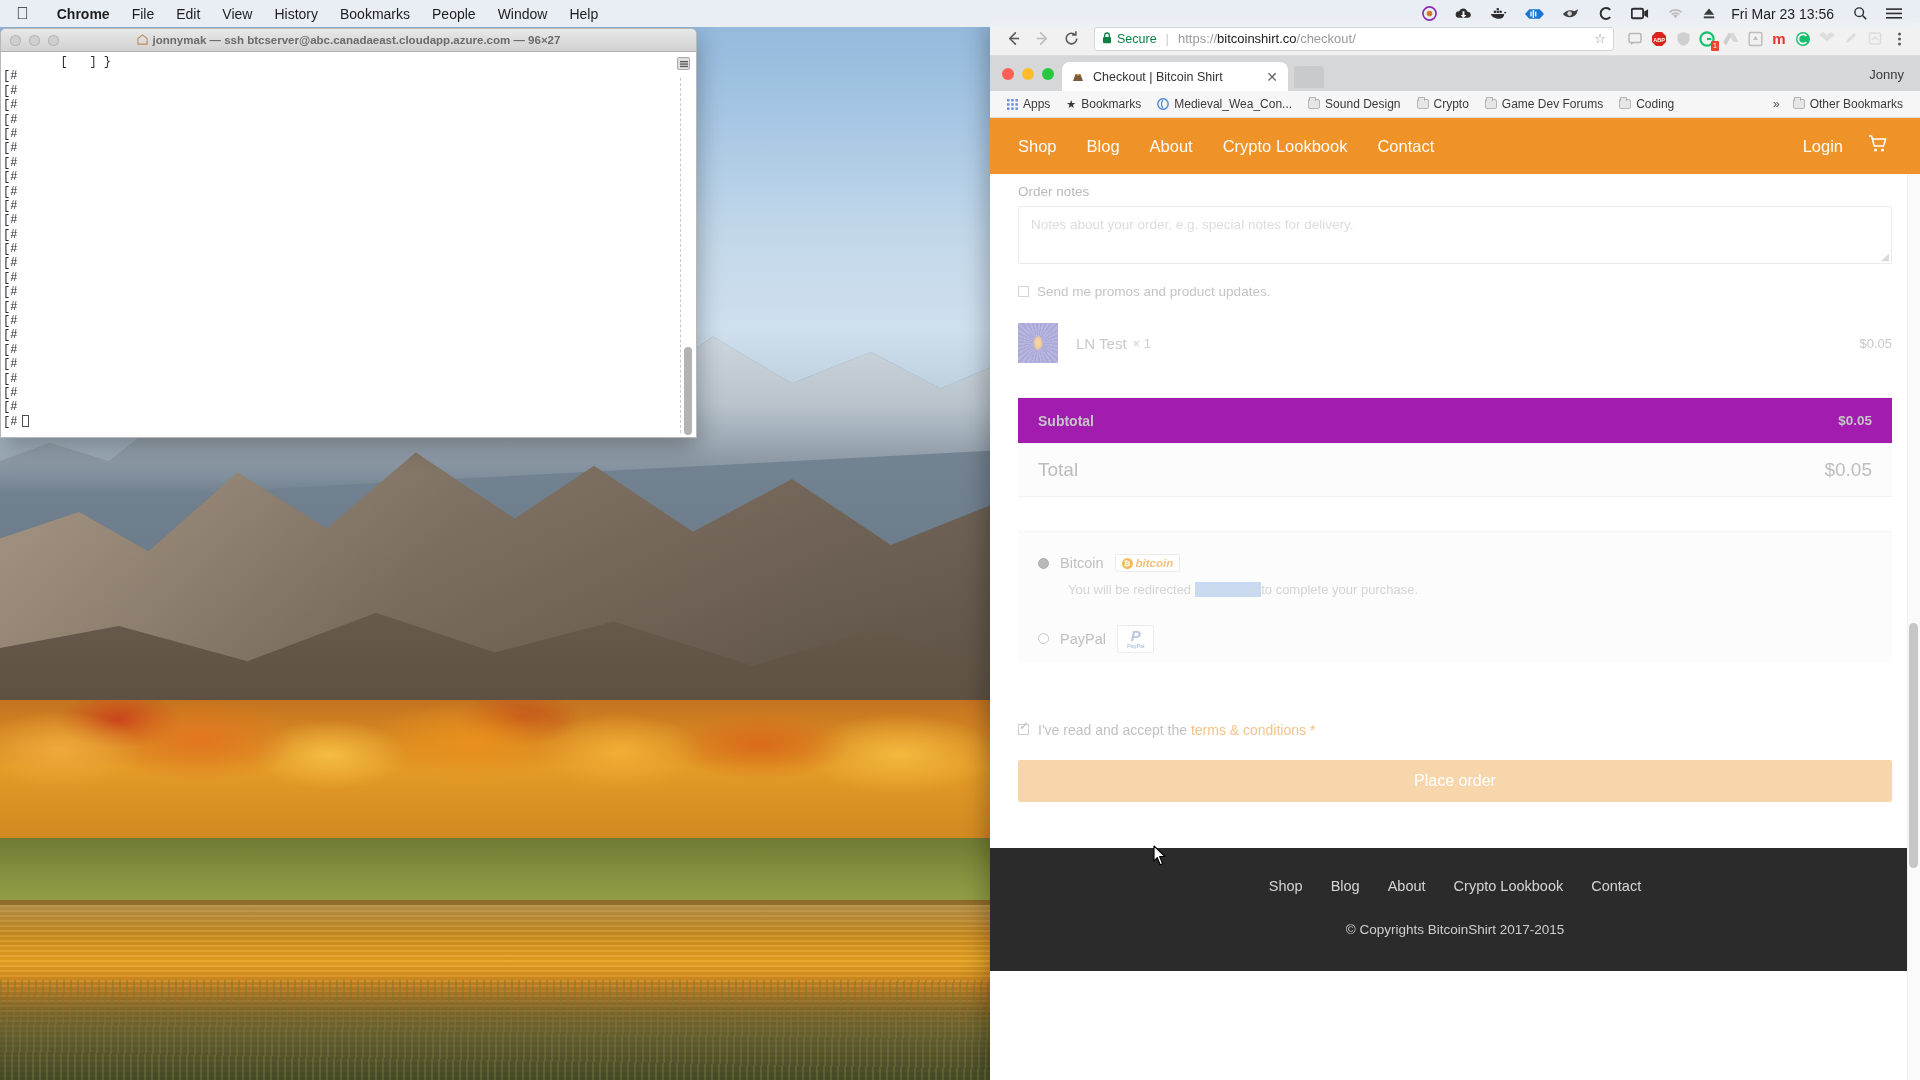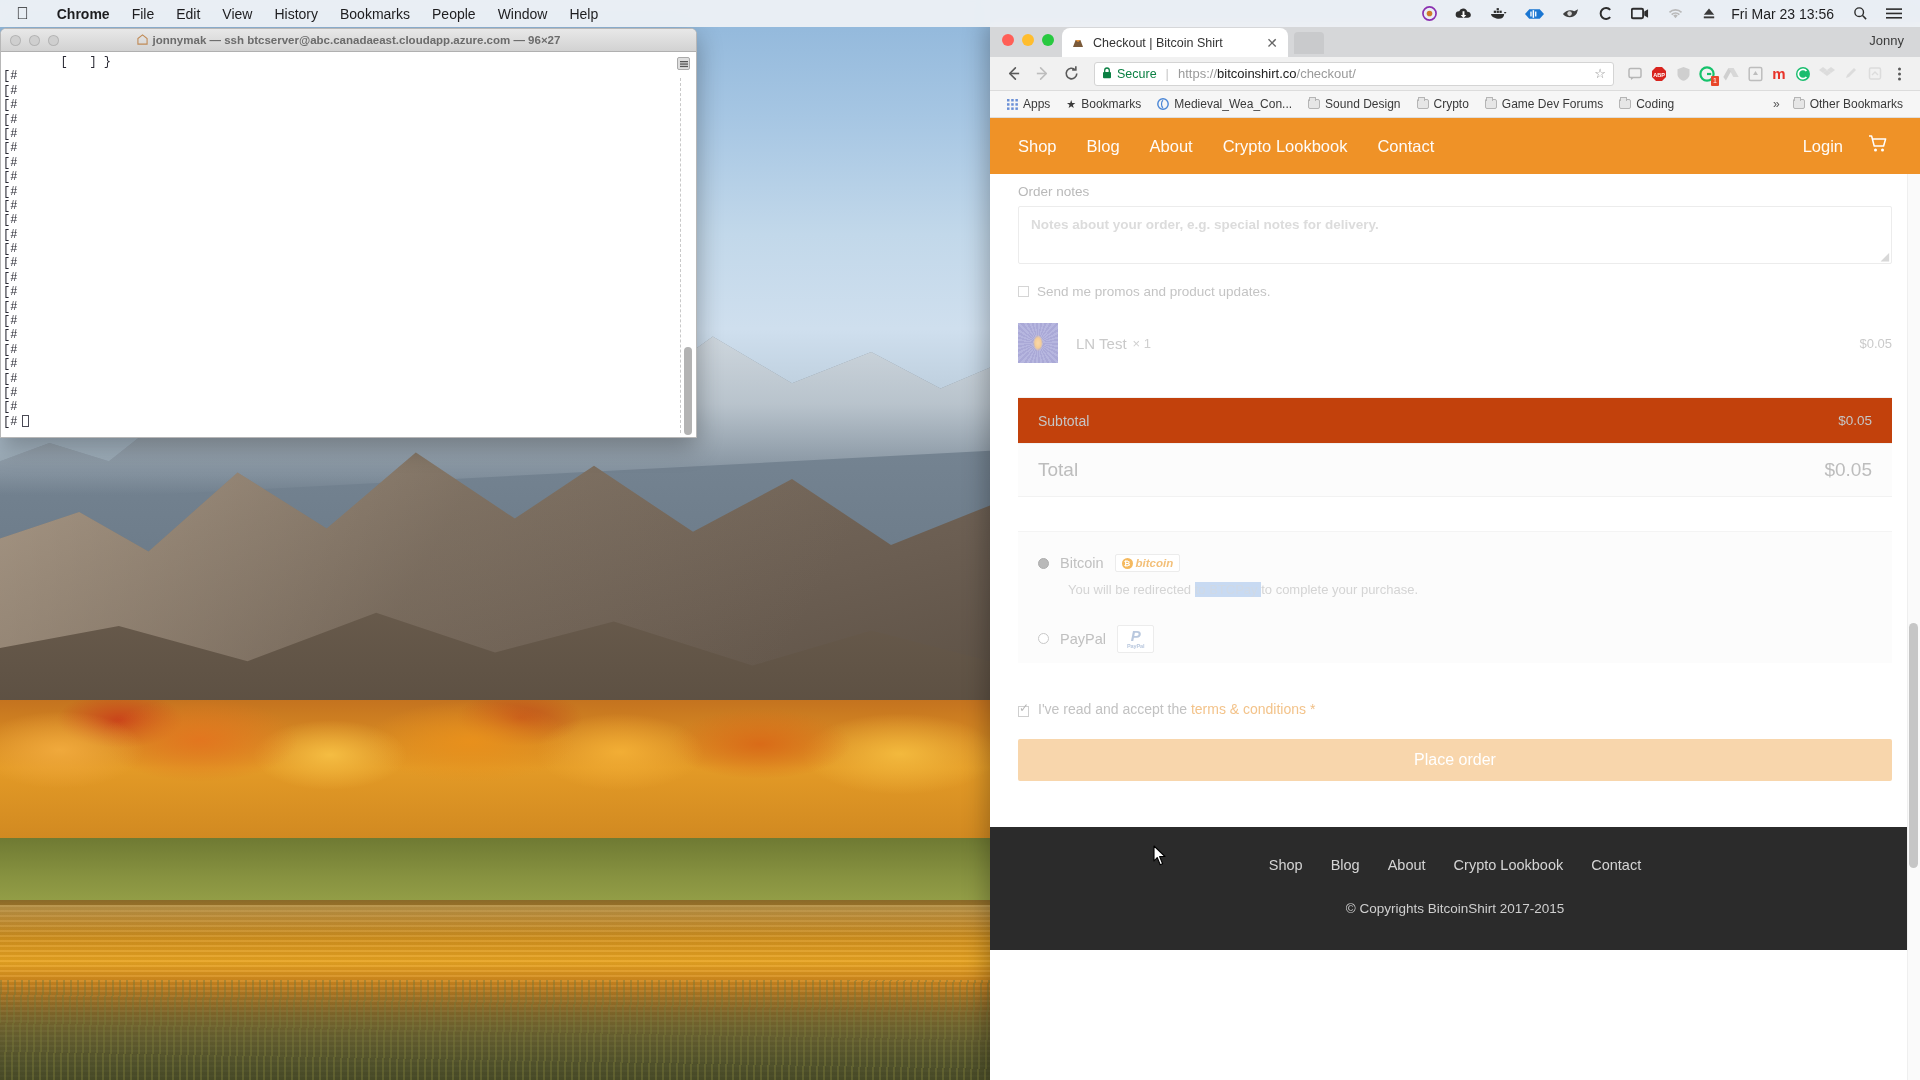--- a/index.html
+++ b/index.html
@@ -245,21 +245,20 @@
   #sitenav .right { margin-left: auto; display: flex; align-items: center; gap: 10px; }
   #sitenav .cart { color: #fff; font-size: 19px; padding-right: 4px; }
 
   #content { padding: 0 28px; position: relative; }
 
   .notes-label { font-size: 13.5px; color: #b9b9b9; margin-top: 10px; }
   .notes-box {
     margin-top: 7px; height: 58px; border: 1px solid #ececec; border-radius: 2px;
     background: #fff; padding: 10px 12px; color: #dcdcdc; font-size: 13.5px;
     position: relative;
-    font-weight: bold;
   }
   .notes-box .grip { position:absolute; right:2px; bottom:1px; color:#d8d8d8; font-size:10px; }
   .promo-row { display: flex; align-items: center; gap: 8px; margin-top: 20px; }
   .cbox { width: 11px; height: 11px; border: 1px solid #d5d5d5; background: #fff; display:inline-block; flex:none;}
   .cbox.checked { border-color: #cfcfcf; position: relative; }
   .cbox.checked::after {
     content: '✓'; position: absolute; left: 0px; top: -5px;
     font-size: 12px; color: #b9b9b9; line-height: 1;
   }
   .promo-row .lbl { font-size: 13.5px; color: #c4c4c4; }
@@ -277,21 +276,21 @@
   }
   .item-name { font-size: 15px; color: #c9c9c9; }
   .item-qty { font-size: 13px; color: #cfcfcf; margin-left: 6px; }
   .item-price { margin-left: auto; font-size: 13px; color: #cacaca; }
 
   .totals { margin-top: 26px; }
   .total-row {
     display: flex; align-items: center; height: 46px;
     border-top: 1px solid #f2f2f2; padding: 0 20px;
   }
-  .total-row.sub { background: #c2410c; }
+  .total-row.sub { background: #a21caf; font-weight: bold; }
   .total-row .tl { font-size: 14px; color: #c6c6c6; }
   .total-row .tv { margin-left: auto; font-size: 13.5px; color: #c6c6c6; }
   .total-row.grand { height: 54px; background: #fcfcfc; border-bottom: 1px solid #f2f2f2; }
   .total-row.grand .tl { font-size: 19px; color: #bdbdbd; }
   .total-row.grand .tv { font-size: 19px; color: #bdbdbd; }
 
   .payments { margin-top: 34px; border-top: 1px solid #f4f4f4; padding: 22px 20px 10px; background: #fcfcfc; }
   .pay-row { display: flex; align-items: center; gap: 11px; }
   .radio { width: 11px; height: 11px; border-radius: 50%; border: 1px solid #c8c8c8; background:#fff; flex:none; }
   .radio.on { background: #b9b9b9; border-color: #aeaeae; }
@@ -305,21 +304,21 @@
   .pay-desc { margin: 10px 0 0 30px; font-size: 13px; color: #d4d4d4; }
   .pay-desc .hl { background: #c8daf2; color: #cfd9e6; }
   .badge-pp {
     border: 1px solid #ececec; border-radius: 2px; padding: 2px 9px; background:#fff;
     display:flex; flex-direction: column; align-items:center; line-height: 1;
   }
   .badge-pp .pp-glyph { font-size: 15px; color: #b9c8de; font-weight: bold; font-style: italic; }
   .badge-pp .pp-word { font-size: 5.5px; color: #b9c8de; font-weight: bold; letter-spacing:-.1px; margin-top:1px;}
   .pay-row.paypal { margin-top: 28px; }
 
-  .terms-row { display: flex; align-items: flex-end; gap: 9px; margin-top: 38px; }
+  .terms-row { display: flex; align-items: center; gap: 9px; margin-top: 59px; }
   .terms-row .lbl { font-size: 14px; color: #c2c2c2; }
   .terms-row .link { color: #f3c38a; }
   .terms-row .req { color: #f0bf86; }
 
   .place-order {
     margin-top: 22px; height: 42px; background: #f8d6ac; border-radius: 2px;
     display: flex; align-items: center; justify-content: center;
     color: #fff; font-size: 16px;
   }
 
@@ -508,40 +507,20 @@
             <rect y="5.8" width="8" height="1.3"></rect>
           </g>
         </svg>
     </div>
     <div id="term-scrollbar"></div>
   </div>
 </div>
 
 <div id="chrome">
 
-  <div id="tabstrip">
-    <div class="winbtns">
-      <div class="wb red"></div>
-      <div class="wb yellow"></div>
-      <div class="wb green"></div>
-    </div>
-    <div class="tab">
-      <span class="favicon">
-        <svg width="14" height="14" viewBox="0 0 14 14">
-            <path d="M2 11l2.6-7h4.8L12 11z" fill="#7a5a3a"></path>
-            <path d="M4.5 4l2.5 2 2.5-2" fill="#e8943a"></path>
-          </svg>
-      </span>
-      <span class="ttl">Checkout | Bitcoin Shirt</span>
-      <span class="tclose">✕</span>
-    </div>
-    <div class="newtab"></div>
-    <div class="profile">Jonny</div>
-  </div>
-
   <div id="toolbar">
     <div class="navbtn">
       <svg width="17" height="17" viewBox="0 0 18 18">
           <path d="M11 3L5 9l6 6" fill="none" stroke="#5a5a5a" stroke-width="1.7" stroke-linecap="round" stroke-linejoin="round"></path>
           <line x1="5" y1="9" x2="15" y2="9" stroke="#5a5a5a" stroke-width="1.7"></line>
         </svg>
     </div>
     <div class="navbtn dim">
       <svg width="17" height="17" viewBox="0 0 18 18">
           <path d="M7 3l6 6-6 6" fill="none" stroke="#bdbdbd" stroke-width="1.7" stroke-linecap="round" stroke-linejoin="round"></path>
@@ -637,20 +616,40 @@
       <div class="ext">
           <svg width="5" height="16" viewBox="0 0 5 16">
             <g fill="#5a5a5a">
               <circle cx="2.5" cy="3" r="1.5"></circle>
               <circle cx="2.5" cy="8" r="1.5"></circle>
               <circle cx="2.5" cy="13" r="1.5"></circle>
             </g>
           </svg>
         </div>
     </div>
+  </div>
+
+  <div id="tabstrip">
+    <div class="winbtns">
+      <div class="wb red"></div>
+      <div class="wb yellow"></div>
+      <div class="wb green"></div>
+    </div>
+    <div class="tab">
+      <span class="favicon">
+        <svg width="14" height="14" viewBox="0 0 14 14">
+            <path d="M2 11l2.6-7h4.8L12 11z" fill="#7a5a3a"></path>
+            <path d="M4.5 4l2.5 2 2.5-2" fill="#e8943a"></path>
+          </svg>
+      </span>
+      <span class="ttl">Checkout | Bitcoin Shirt</span>
+      <span class="tclose">✕</span>
+    </div>
+    <div class="newtab"></div>
+    <div class="profile">Jonny</div>
   </div>
 
   <div id="bookmarkbar">
     <div class="bm">
       <span class="bi">
         <svg width="11" height="11" viewBox="0 0 11 11">
             <g fill="#6a8fd6">
               <rect x="0" y="0" width="2.5" height="2.5"></rect>
               <rect x="4.2" y="0" width="2.5" height="2.5"></rect>
               <rect x="8.4" y="0" width="2.5" height="2.5"></rect>

